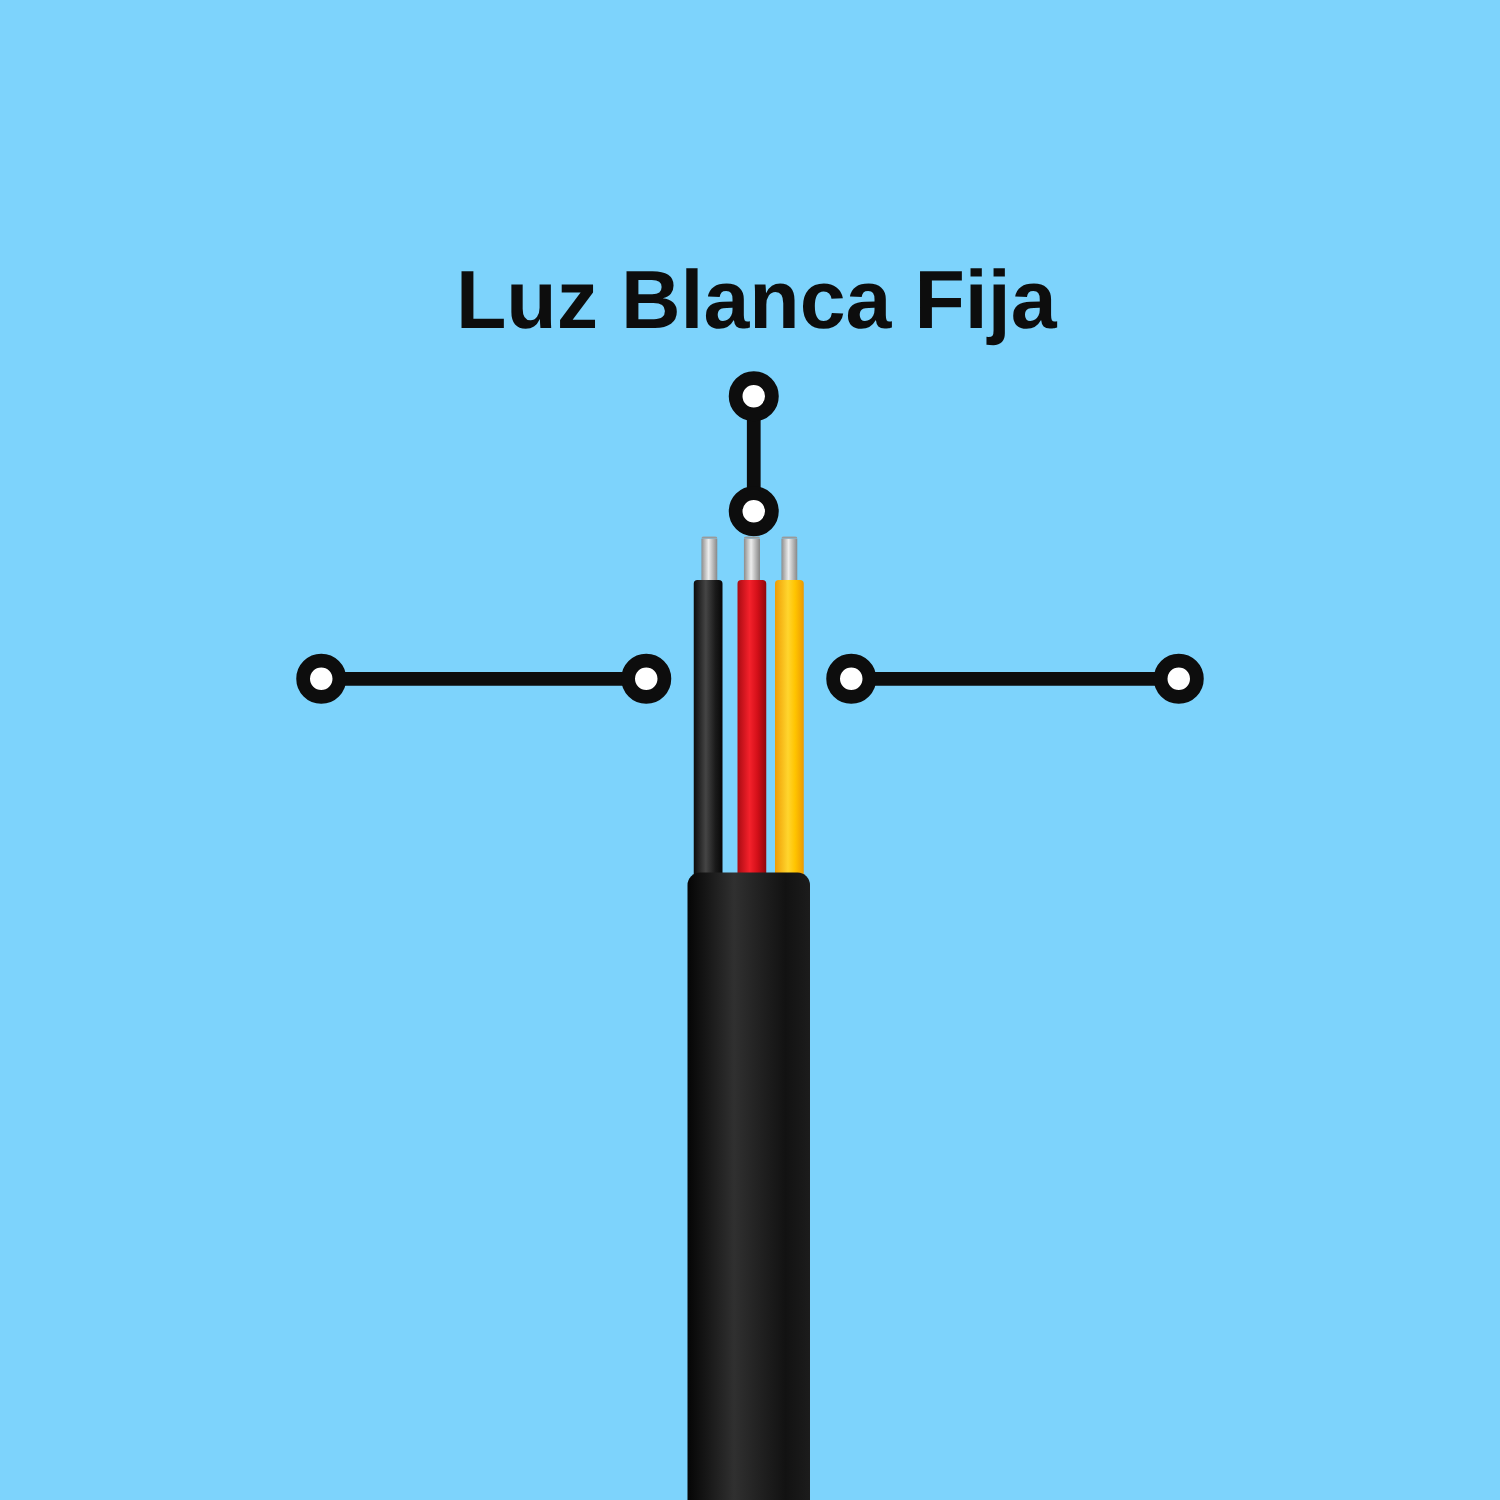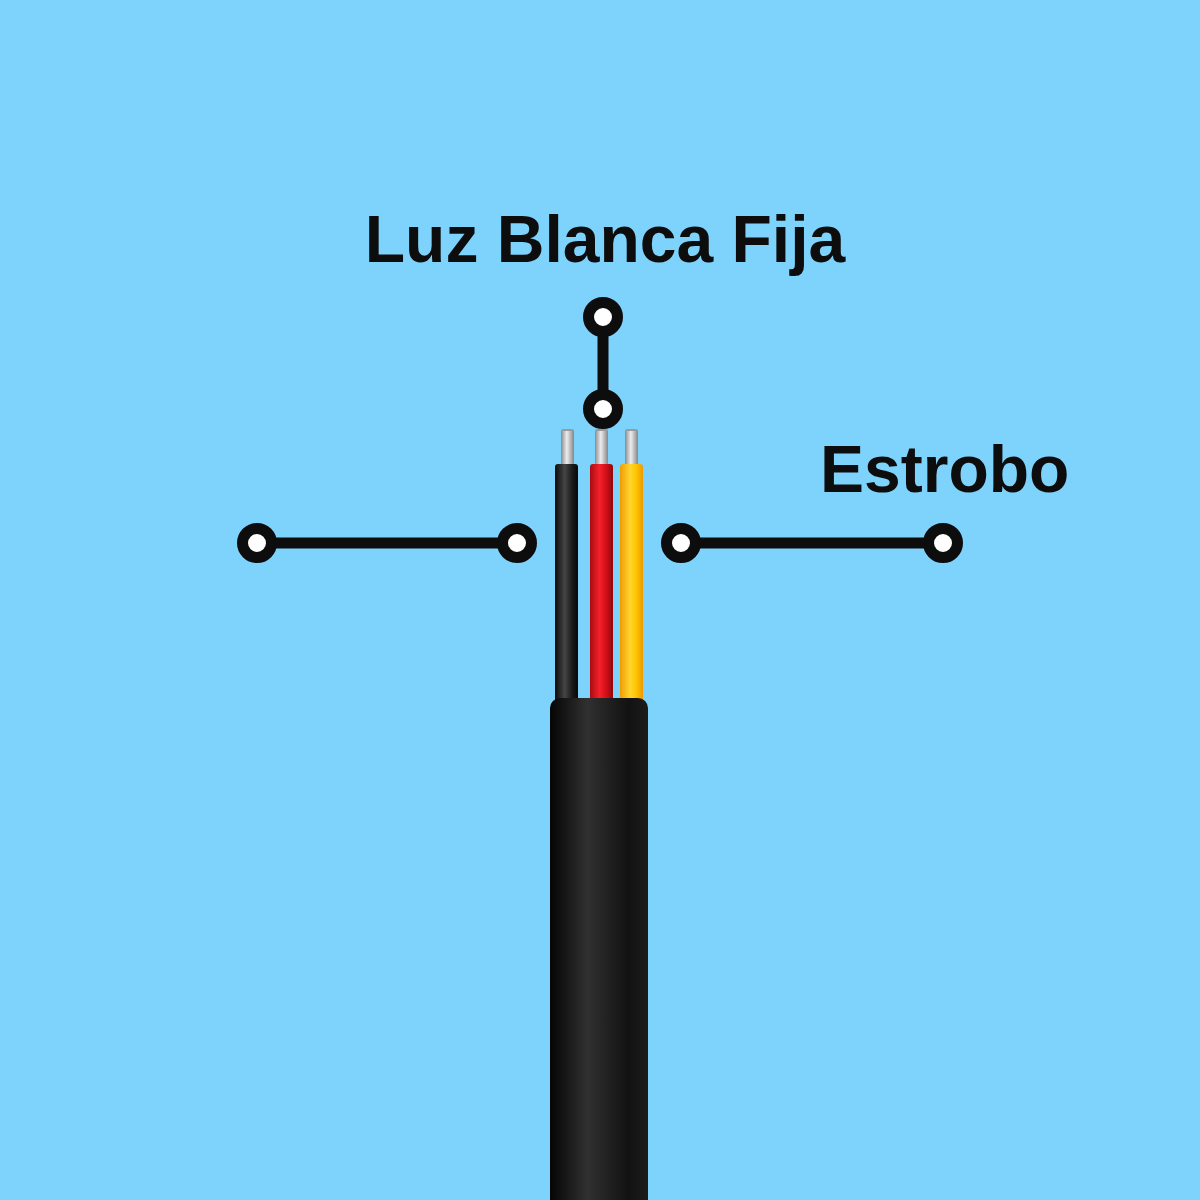--- a/index.html
+++ b/index.html
@@ -89,21 +89,20 @@
   }
 </style>
 </head>
 <body>
 
 <div class="canvas">
 
   <div class="label label-top">Luz Blanca Fija</div>
 
 
-  <div class="label label-right">Estrobo</div>
 
   <svg class="callout-svg" viewBox="0 0 1200 1200">
 
     <g stroke="#0d0d0d" stroke-width="11">
       <line x1="603" y1="317" x2="603" y2="409"></line>
       <circle cx="603" cy="317" r="14.5" fill="#ffffff"></circle>
       <circle cx="603" cy="409" r="14.5" fill="#ffffff"></circle>
     </g>
 
     <g stroke="#0d0d0d" stroke-width="11">

